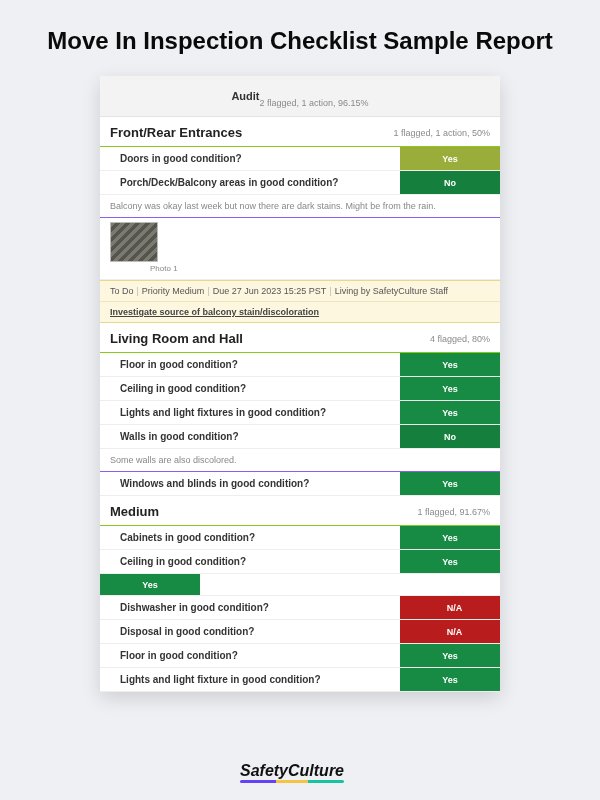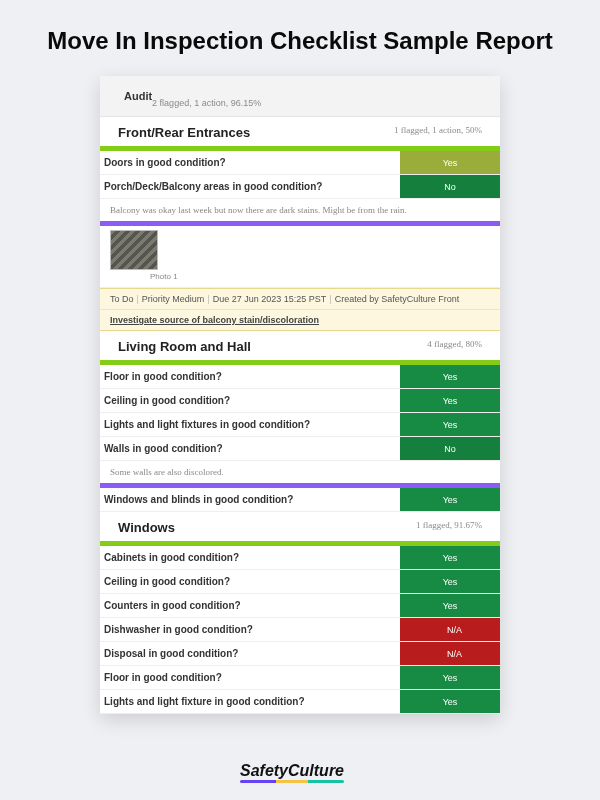--- a/index.html
+++ b/index.html
@@ -21,73 +21,72 @@
     }
     .report-card {
       width: 400px;
       margin: 0 auto;
       background: #fff;
       box-shadow: 0 6px 18px rgba(0,0,0,0.14);
       font-size: 10px;
     }
     .audit-header {
       background: #f3f3f3;
-      padding: 8px 24px;
-      display: flex;
-      justify-content: flex-start;
+      padding: 8px 4px;
+      display: flex;
+      justify-content: center;
       align-items: center;
       border-bottom: 1px solid #e4e4e4;
     }
     .audit-title { font-weight: 700; color: #333; font-size: 11px; }
     .audit-stats { color: #8a8a8a; font-size: 9px; margin-top: 14px; }
 
     .section-header {
-      padding: 8px 18px 6px;
+      padding: 8px 10px 6px;
       display: flex;
       justify-content: space-between;
-      align-items: flex-start;
-      border-bottom: 5px solid #84cc16;
+      align-items: center;
+      border-bottom: 1px solid #84cc16;
     }
     .section-title { font-weight: 700; font-size: 13px; color: #222; }
-    .section-stats { color: #8a8a8a; font-size: 9px; font-family: Liberation Serif, serif; }
+    .section-stats { color: #8a8a8a; font-size: 9px; }
 
     .item-row {
       display: flex;
       justify-content: space-between;
       align-items: stretch;
       border-bottom: 1px solid #eee;
       min-height: 22px;
     }
     .item-label {
-      padding: 6px 4px;
+      padding: 6px 20px;
       font-weight: 700;
       font-size: 10px;
       color: #333;
       flex: 1;
     }
     .item-status {
       width: 100px;
       display: flex;
       align-items: center;
       justify-content: center;
       color: #fff;
       font-size: 9px;
-      font-weight: 400;
+      font-weight: 700;
     }
     .s-yes { background: #178a44; }
     .s-yes-olive { background: #9aad3b; }
     .s-no { background: #15803d; }
     .s-na { background: #b91c1c; padding-left: 9px; }
 
     .note-text {
       padding: 6px 10px;
       color: #888;
       font-size: 9px;
-      border-bottom: 5px solid #8b5cf6;
-      font-family: Liberation Serif, serif;
+      border-bottom: 1px solid #8b5cf6;
     }
     .photo-block {
       padding: 4px 10px 6px;
       border-bottom: 1px solid #eee;
     }
     .photo-thumb {
       width: 48px;
       height: 40px;
       background: #6a6a62;
       background-image: linear-gradient(135deg,#7a7a70 25%,#55554d 25%,#55554d 50%,#7a7a70 50%,#7a7a70 75%,#55554d 75%);
@@ -163,21 +162,21 @@
       <div class="item-row">
         <div class="item-label">Porch/Deck/Balcony areas in good condition?</div>
         <div class="item-status s-no">No</div>
       </div>
       <div class="note-text">Balcony was okay last week but now there are dark stains. Might be from the rain.</div>
       <div class="photo-block">
         <div class="photo-thumb"></div>
         <div class="photo-caption">Photo 1</div>
       </div>
       <div class="action-banner">
-        <div class="action-meta"><span>To Do</span><span class="sep">|</span><span>Priority Medium</span><span class="sep">|</span><span>Due 27 Jun 2023 15:25 PST</span><span class="sep">|</span><span>Created by SafetyCulture Front</span></div>
+        <div class="action-meta"><span>To Do</span><span class="sep">|</span><span>Priority Medium</span><span class="sep">|</span><span>Due 27 Jun 2023 15:25 PST</span><span class="sep">|</span><span>Living by SafetyCulture Staff</span></div>
         <div class="action-desc">Investigate source of balcony stain/discoloration</div>
       </div>
       <div class="section-header">
         <span class="section-title">Living Room and Hall</span>
         <span class="section-stats">4 flagged, 80%</span>
       </div>
       <div class="item-row">
         <div class="item-label">Floor in good condition?</div>
         <div class="item-status s-yes">Yes</div>
       </div>
@@ -192,33 +191,32 @@
       <div class="item-row">
         <div class="item-label">Walls in good condition?</div>
         <div class="item-status s-no">No</div>
       </div>
       <div class="note-text">Some walls are also discolored.</div>
       <div class="item-row">
         <div class="item-label">Windows and blinds in good condition?</div>
         <div class="item-status s-yes">Yes</div>
       </div>
       <div class="section-header">
-        <span class="section-title">Windows</span>
+        <span class="section-title">Medium</span>
         <span class="section-stats">1 flagged, 91.67%</span>
       </div>
       <div class="item-row">
         <div class="item-label">Cabinets in good condition?</div>
         <div class="item-status s-yes">Yes</div>
       </div>
       <div class="item-row">
         <div class="item-label">Ceiling in good condition?</div>
         <div class="item-status s-yes">Yes</div>
       </div>
       <div class="item-row">
-        <div class="item-label">Counters in good condition?</div>
         <div class="item-status s-yes">Yes</div>
       </div>
       <div class="item-row">
         <div class="item-label">Dishwasher in good condition?</div>
         <div class="item-status s-na">N/A</div>
       </div>
       <div class="item-row">
         <div class="item-label">Disposal in good condition?</div>
         <div class="item-status s-na">N/A</div>
       </div>

